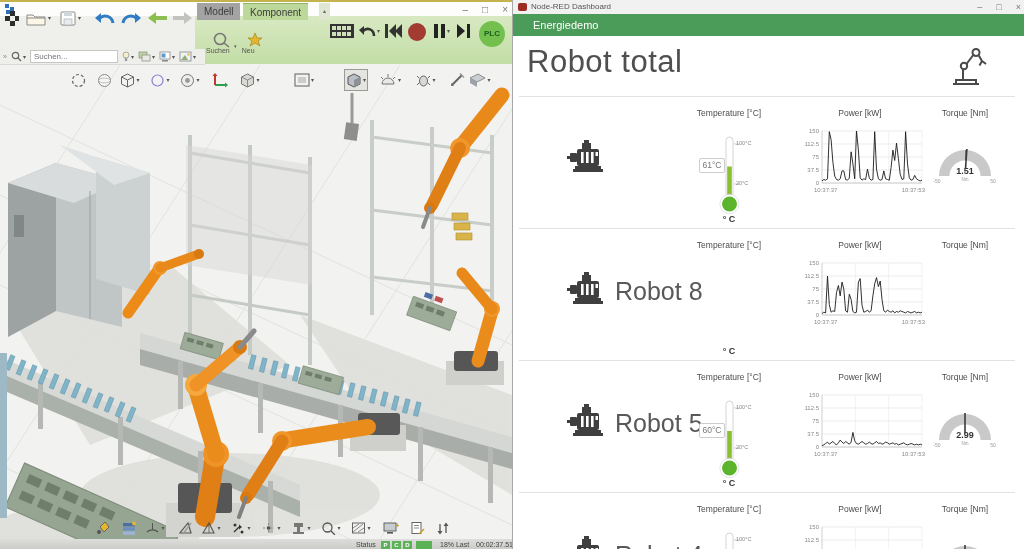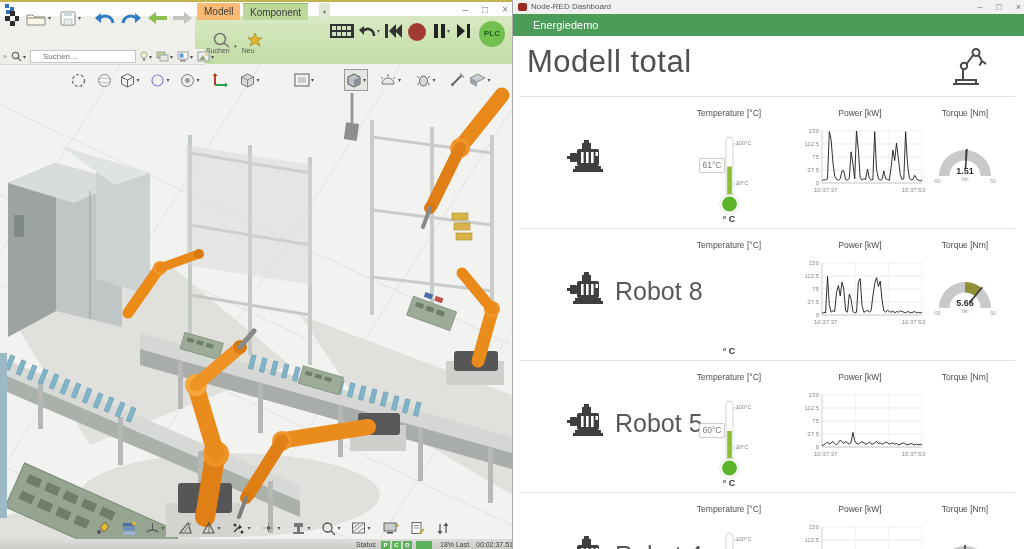--- a/index.html
+++ b/index.html
@@ -11,30 +11,30 @@
   #lw-titlebar{position:absolute;left:0;top:0;width:512px;height:14px;background:#fdfdfc;}
   .lw-appicon{position:absolute;left:5px;top:2px;width:10px;height:10px;}
   .lw-appicon i{position:absolute;width:4px;height:4px;background:#2f6fb5;}
   .win-ctrls{position:absolute;top:0;right:4px;height:15px;display:flex;gap:14px;color:#777;font-size:10px;line-height:15px;}
   .win-ctrls span{cursor:default;}
   #lw-ribbon{position:absolute;left:0;top:14px;width:512px;height:33px;background:#efefec;}
   #lw-green{position:absolute;left:195px;top:14px;width:317px;height:48px;background:linear-gradient(#d8e9c2,#c3dda6);}
   .rb-btn{position:absolute;top:5px;height:22px;display:flex;align-items:center;gap:2px;}
   .caret{font-size:6px;color:#555;line-height:1;}
   .tab{position:absolute;top:1px;height:17px;font-size:10px;line-height:17px;padding:0 7px;color:#3c3c3c;}
-  #tab-modell{left:197px;background:#fdba74;}
+  #tab-modell{left:197px;background:#a3a3a3;}
   #tab-komponent{left:243px;background:#bcd89b;border-top:1px solid #8fb463;box-sizing:border-box;}
   #tab-scroll{left:319px;position:absolute;top:1px;width:11px;height:17px;background:#dfe7d3;font-size:6px;color:#666;text-align:center;line-height:17px;}
   .media-btn{position:absolute;top:20px;}
   #plc-btn{position:absolute;left:479px;top:19px;width:26px;height:26px;border-radius:50%;background:#74c04f;color:#1d5c22;font-size:8px;font-weight:bold;text-align:center;line-height:26px;}
   #lw-group{position:absolute;left:206px;top:45px;width:70px;height:17px;display:flex;gap:12px;}
   .grp-item{font-size:7px;color:#555;text-align:center;}
   .grp-icon{position:absolute;top:30px;}
   #lw-search-strip{position:absolute;left:0;top:47px;width:205px;height:16px;background:#eeeeeb;border-bottom:1px solid #d9d9d6;box-sizing:border-box;display:flex;align-items:center;gap:4px;padding-left:3px;}
-  #lw-search-strip input{width:80px;height:11px;font-size:8px;border:1px solid #c6c6c4;background:#fff;color:#999;padding:0 12px;font-family:"Liberation Sans",sans-serif;}
+  #lw-search-strip input{width:80px;height:11px;font-size:8px;border:1px solid #c6c6c4;background:#fff;color:#999;padding:0 3px;font-family:"Liberation Sans",sans-serif;}
   .mini-ic{display:flex;align-items:center;gap:1px;}
   #lw-version-strip{position:absolute;left:275px;top:47px;width:237px;height:15px;background:#e8edf2;display:flex;align-items:center;font-size:8px;color:#666;gap:6px;padding-left:14px;box-sizing:border-box;}
   #lw-version-strip .vv{font-size:7px;color:#555;}
   #lw-version-strip b{font-size:8px;color:#333;}
   
   .vp-btn{position:absolute;top:67px;width:24px;height:22px;display:flex;align-items:center;justify-content:center;gap:1px;}
   .vp-btn.sel{border:1px solid #9a9a97;background:#e4e4e0;box-sizing:border-box;}
   
   .bt-btn{position:absolute;top:516px;width:22px;height:20px;display:flex;align-items:center;justify-content:center;gap:1px;}
   
@@ -653,21 +653,21 @@
       <span>–</span>
       <span>□</span>
       <span>×</span>
     </div>
   </div>
   <div id="rw-header">
     <span>Energiedemo</span>
   </div>
 
   <div id="rw-content">
-    <div id="page-title">Modell total</div>
+    <div id="page-title">Robot total</div>
     <div id="robot-hero">
       <svg width="46" height="46" viewBox="0 0 46 46" fill="none" stroke="#4a4a4a" stroke-width="2">
         <path d="M10 42 h26 M13 42 v-4 h20 v4"></path>
         <path d="M20 38 v-11"></path>
         <circle cx="21" cy="24" r="3.2"></circle>
         <path d="M23.5 22 L31 12"></path>
         <circle cx="33" cy="10.5" r="3.5"></circle>
         <path d="M35.5 13 L39 19"></path>
         <path d="M39 19 l4 3 M39 19 l-2.5 4.5"></path>
       </svg>
@@ -773,29 +773,20 @@
           <text x="23" y="20" text-anchor="end" font-size="6" fill="#8a8a8a">112.5</text>
           <line x1="26" y1="5" x2="126" y2="5" stroke="#e4e4e4" stroke-width="0.7"></line>
           <text x="23" y="7" text-anchor="end" font-size="6" fill="#8a8a8a">150</text>
           <line x1="26" y1="5" x2="26" y2="57" stroke="#c4c4c4" stroke-width="0.8"></line>
           <line x1="26" y1="57" x2="126" y2="57" stroke="#c4c4c4" stroke-width="0.8"></line>
           <polyline points="26.0,55.6 27.8,54.2 29.6,54.9 31.5,18.2 33.3,46.6 35.1,54.2 36.9,52.8 38.7,53.5 40.5,34.5 42.4,27.5 44.2,37.9 46.0,24.1 47.8,31.0 49.6,52.8 51.5,54.2 53.3,36.2 55.1,41.4 56.9,53.5 58.7,54.9 60.5,54.2 62.4,24.1 64.2,20.6 66.0,47.3 67.8,54.2 69.6,53.5 71.5,52.1 73.3,54.2 75.1,52.8 76.9,37.9 78.7,25.8 80.5,19.6 82.4,28.6 84.2,23.0 86.0,41.4 87.8,52.8 89.6,54.2 91.5,52.1 93.3,53.5 95.1,54.2 96.9,52.8 98.7,54.9 100.5,53.5 102.4,54.2 104.2,52.8 106.0,53.5 107.8,54.2 109.6,54.9 111.5,53.5 113.3,54.2 115.1,54.9 116.9,54.2 118.7,53.5 120.5,54.9 122.4,54.2 124.2,54.9 126.0,54.2" fill="none" stroke="#1a1a1a" stroke-width="0.9"></polyline>
           <text x="18" y="66" font-size="6" fill="#8a8a8a">10:37:37</text>
           <text x="129" y="66" text-anchor="end" font-size="6" fill="#8a8a8a">10:37:53</text>
         </svg>
       <div class="col-title" style="left:387px">Torque [Nm]</div>
-      <div class="gaugebox"><svg width="76" height="46">
-            <path d="M12.0 38.0 A26 26 0 0 1 64.0 38.0 L53.5 38.0 A15.5 15.5 0 0 0 22.5 38.0 Z" fill="#c9c9c9"></path>
-            <path d="M38.0 12.0 A26 26 0 0 1 54.7 18.1 L48.0 26.1 A15.5 15.5 0 0 0 38.0 22.5 Z" fill="#8f9035"></path>
-            <line x1="38" y1="11" x2="38" y2="31" stroke="#3a3a3a" stroke-width="1.6" transform="rotate(40 38 38)"></line>
-            <text x="38" y="36" text-anchor="middle" font-size="9" font-weight="bold" fill="#333">5.66</text>
-            <text x="38" y="43" text-anchor="middle" font-size="4.5" fill="#999">Nm</text>
-            <text x="10" y="45" text-anchor="middle" font-size="5" fill="#999">-50</text>
-            <text x="66" y="45" text-anchor="middle" font-size="5" fill="#999">50</text>
-          </svg></div>
     </div>
     <div class="hr" style="top:324px"></div>
 
     <div class="robot-row" style="top:326px">
       <div class="motor">
         <svg width="44" height="40">
             <rect x="12" y="11" width="22" height="17" rx="2" fill="#3f3f3f"></rect>
             <rect x="16" y="14" width="2.6" height="11" fill="#fff"></rect>
             <rect x="21" y="14" width="2.6" height="11" fill="#fff"></rect>
             <rect x="26" y="14" width="2.6" height="11" fill="#fff"></rect>
@@ -839,20 +830,28 @@
           <text x="23" y="20" text-anchor="end" font-size="6" fill="#8a8a8a">112.5</text>
           <line x1="26" y1="5" x2="126" y2="5" stroke="#e4e4e4" stroke-width="0.7"></line>
           <text x="23" y="7" text-anchor="end" font-size="6" fill="#8a8a8a">150</text>
           <line x1="26" y1="5" x2="26" y2="57" stroke="#c4c4c4" stroke-width="0.8"></line>
           <line x1="26" y1="57" x2="126" y2="57" stroke="#c4c4c4" stroke-width="0.8"></line>
           <polyline points="26.0,55.6 27.8,54.9 29.6,53.5 31.5,52.1 33.3,54.2 35.1,52.8 36.9,51.5 38.7,53.5 40.5,54.9 42.4,52.8 44.2,50.1 46.0,52.1 47.8,53.5 49.6,51.5 51.5,52.8 53.3,54.2 55.1,52.1 56.9,42.4 58.7,50.8 60.5,53.5 62.4,54.2 64.2,52.8 66.0,51.5 67.8,52.8 69.6,54.2 71.5,53.5 73.3,52.1 75.1,53.5 76.9,54.2 78.7,52.8 80.5,51.5 82.4,53.5 84.2,52.8 86.0,54.2 87.8,53.5 89.6,52.1 91.5,52.8 93.3,54.2 95.1,53.5 96.9,52.8 98.7,54.2 100.5,53.5 102.4,54.9 104.2,54.2 106.0,53.5 107.8,52.8 109.6,54.2 111.5,54.9 113.3,54.2 115.1,53.5 116.9,54.2 118.7,54.9 120.5,54.2 122.4,54.9 124.2,54.2 126.0,54.9" fill="none" stroke="#1a1a1a" stroke-width="0.9"></polyline>
           <text x="18" y="66" font-size="6" fill="#8a8a8a">10:37:37</text>
           <text x="129" y="66" text-anchor="end" font-size="6" fill="#8a8a8a">10:37:53</text>
         </svg>
       <div class="col-title" style="left:387px">Torque [Nm]</div>
+      <div class="gaugebox"><svg width="76" height="46">
+            <path d="M12.0 38.0 A26 26 0 0 1 64.0 38.0 L53.5 38.0 A15.5 15.5 0 0 0 22.5 38.0 Z" fill="#c9c9c9"></path>
+            <line x1="38" y1="11" x2="38" y2="31" stroke="#3a3a3a" stroke-width="1.6" transform="rotate(0 38 38)"></line>
+            <text x="38" y="36" text-anchor="middle" font-size="9" font-weight="bold" fill="#333">2.99</text>
+            <text x="38" y="43" text-anchor="middle" font-size="4.5" fill="#999">Nm</text>
+            <text x="10" y="45" text-anchor="middle" font-size="5" fill="#999">-50</text>
+            <text x="66" y="45" text-anchor="middle" font-size="5" fill="#999">50</text>
+          </svg></div>
     </div>
     <div class="hr" style="top:456px"></div>
 
     <div class="robot-row" style="top:458px">
       <div class="motor">
         <svg width="44" height="40">
             <rect x="12" y="11" width="22" height="17" rx="2" fill="#3f3f3f"></rect>
             <rect x="16" y="14" width="2.6" height="11" fill="#fff"></rect>
             <rect x="21" y="14" width="2.6" height="11" fill="#fff"></rect>
             <rect x="26" y="14" width="2.6" height="11" fill="#fff"></rect>

